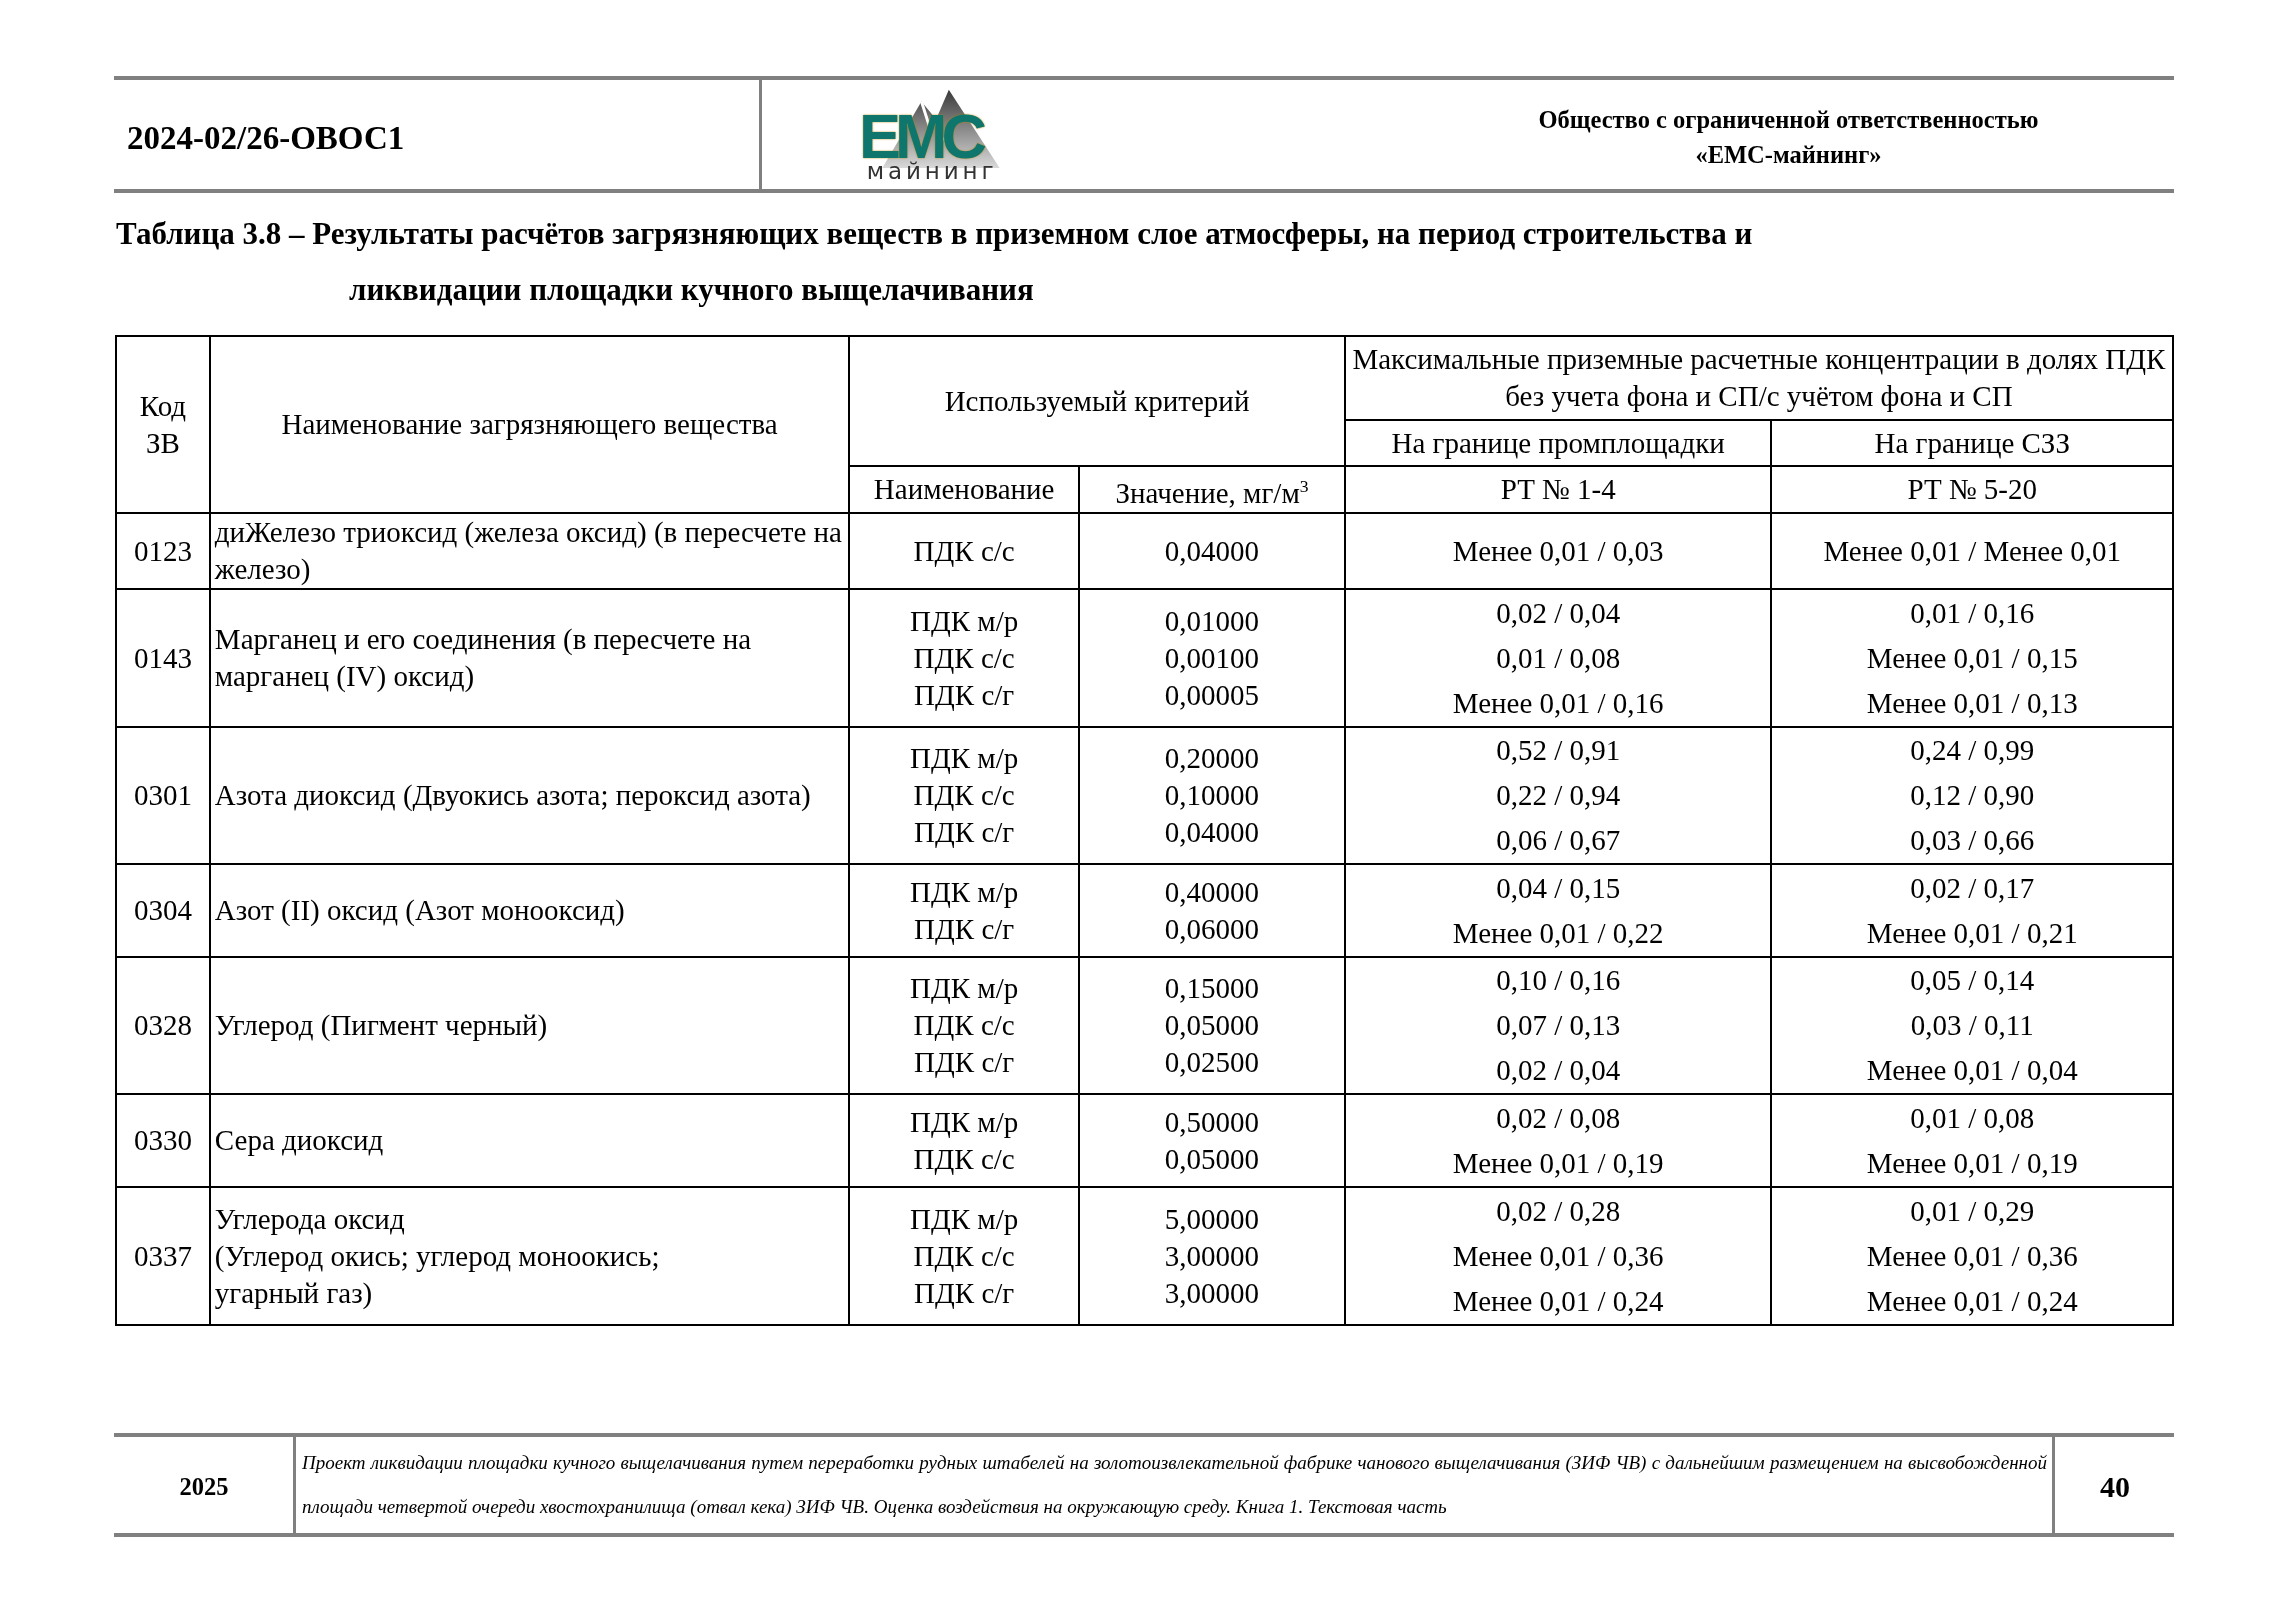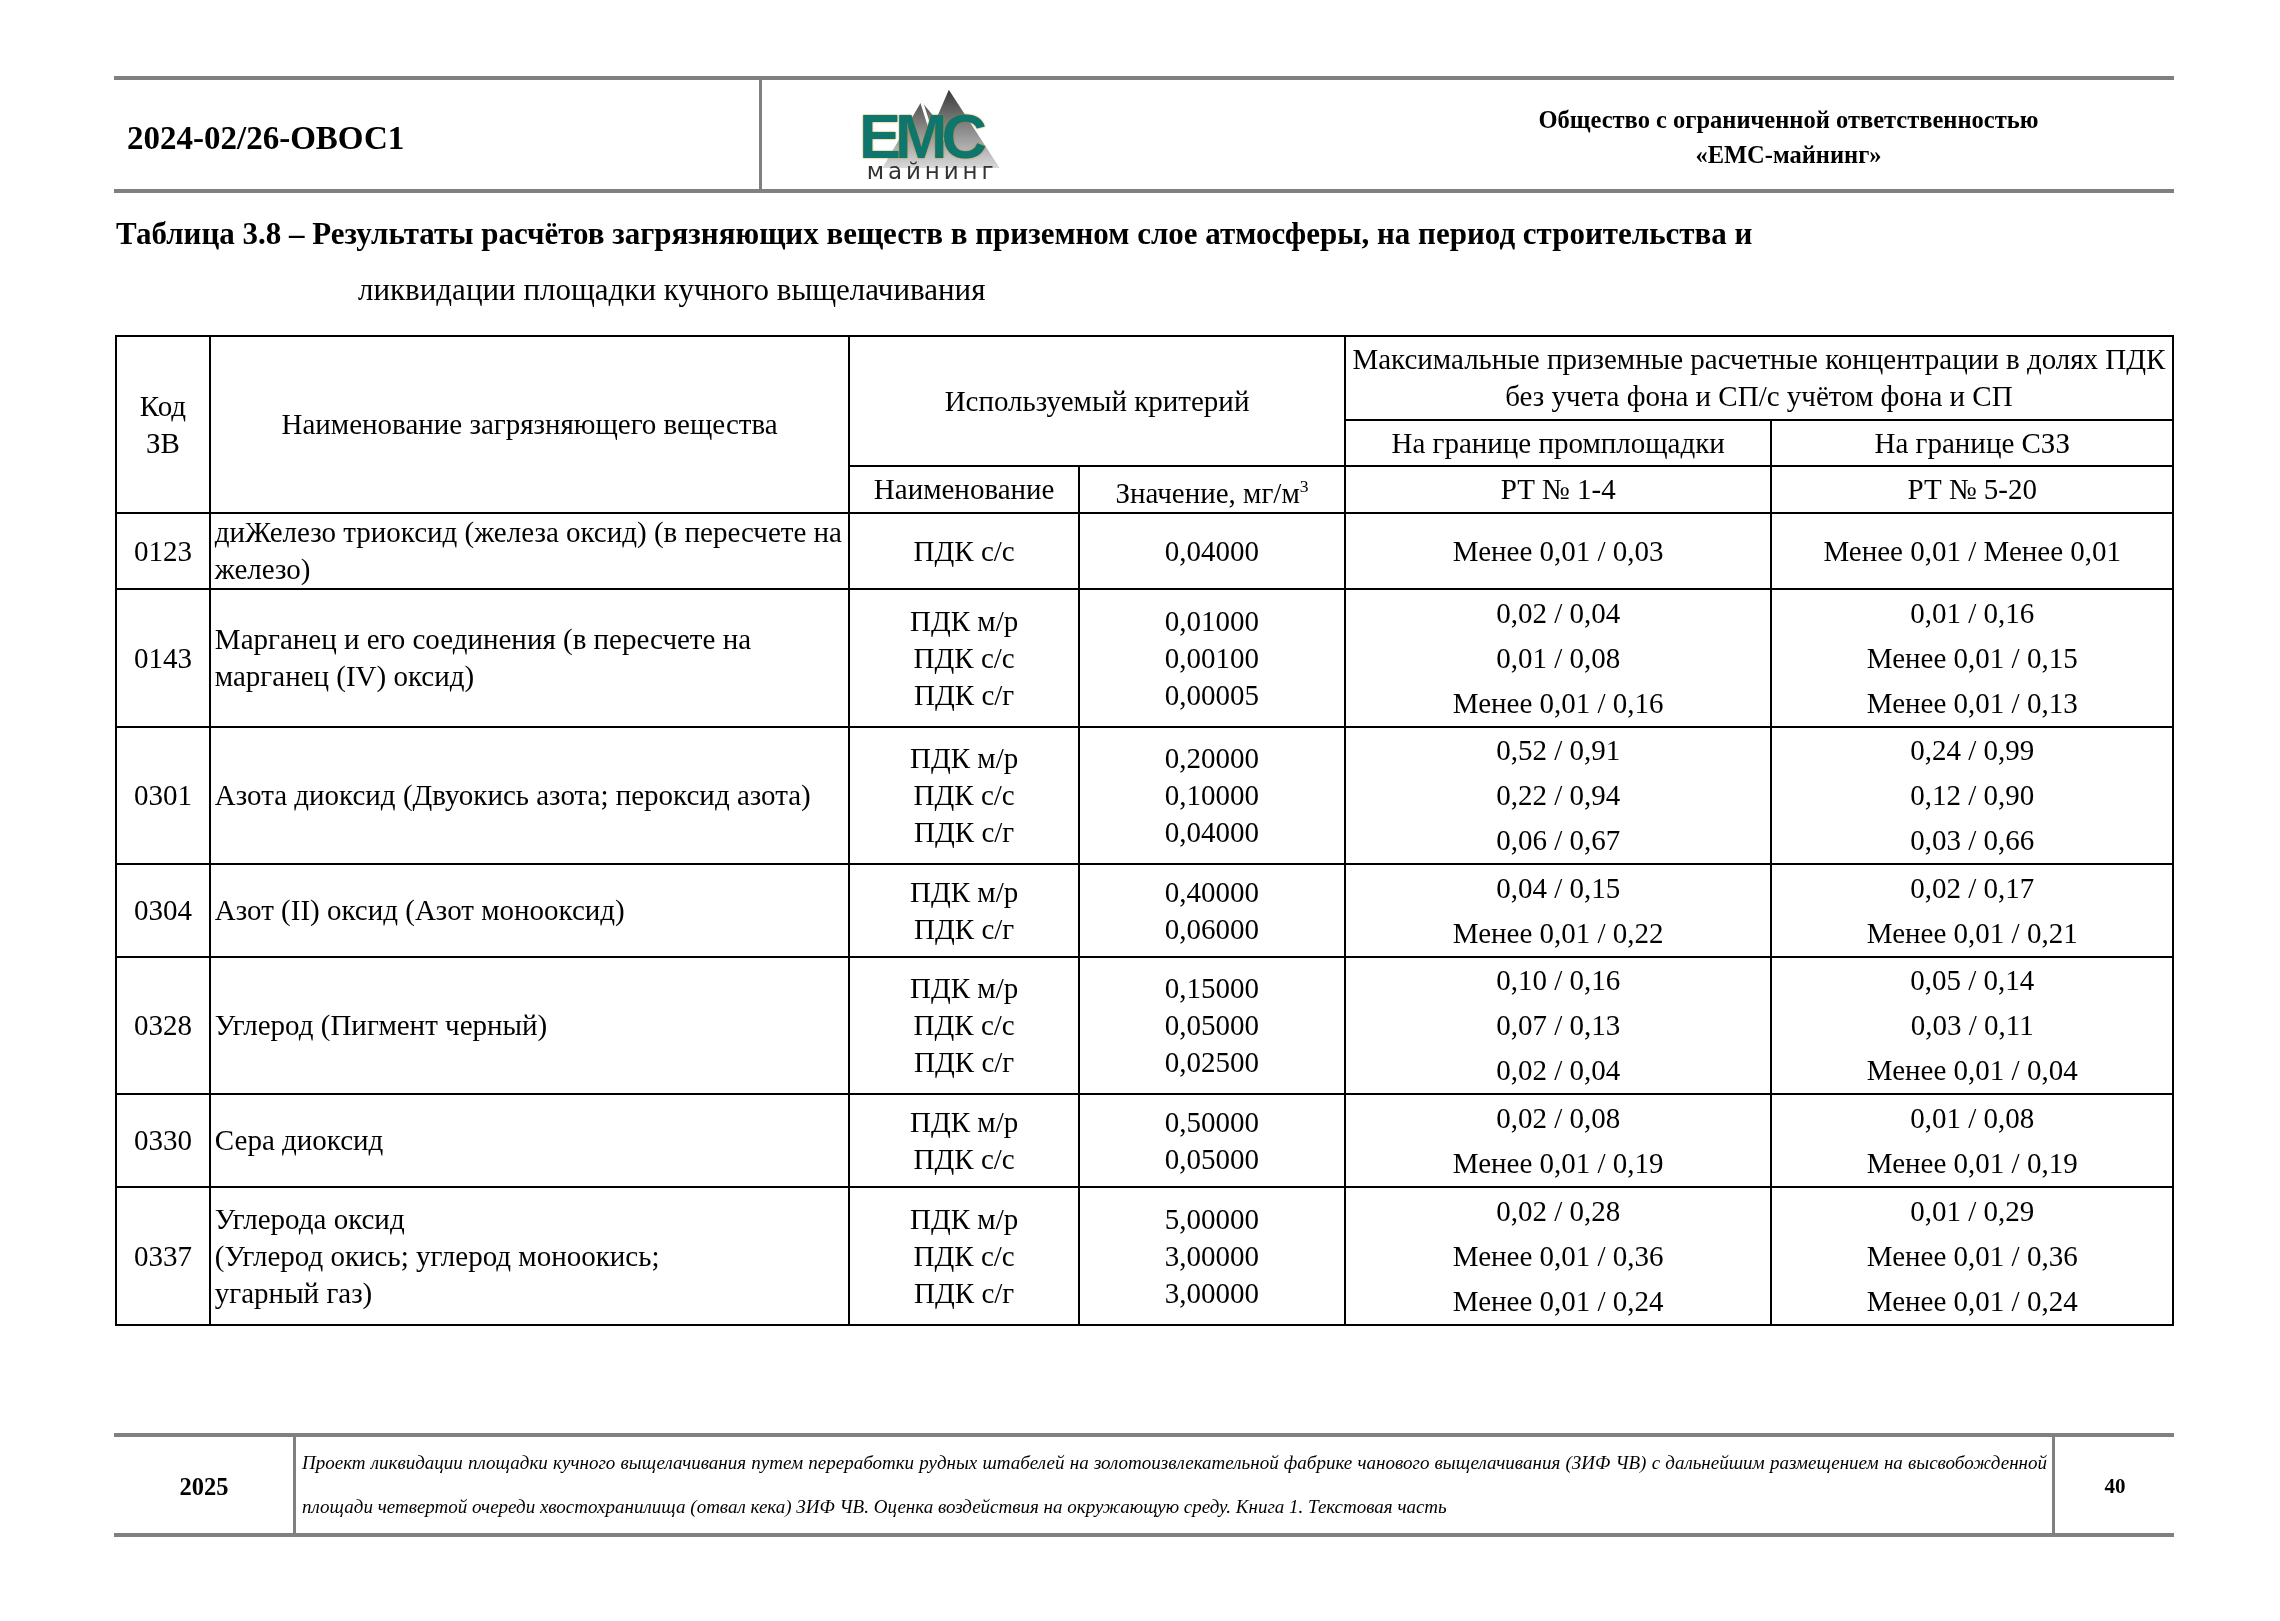--- a/index.html
+++ b/index.html
@@ -13,35 +13,35 @@
   .doc-code { left:127px; top:120px; font-size:33px; font-weight:bold; }
   .company { left:1274px; top:102px; width:1029px; text-align:center; font-size:24.5px; font-weight:bold; line-height:35px; }
   .logo { left:853px; top:82px; width:176px; height:106px; }
   .logo-text { position:absolute; left:5.9px; top:17.6px; font-size:63px; font-weight:bold; color:#0f766e;
                letter-spacing:-5.9px; text-shadow:0 0 2px #b8860b; font-family:Liberation Sans, sans-serif; }
   .logo-sub { position:absolute; left:13.7px; top:76px; font-size:23px; letter-spacing:3.9px; color:#333;
               font-family:"DejaVu Sans", sans-serif; }
 
   
   .title1 { left:116px; top:216px; font-size:31px; font-weight:bold; white-space:nowrap; }
-  .title2 { left:358px; top:272px; font-size:31px; font-weight:normal; white-space:nowrap; }
+  .title2 { left:349px; top:272px; font-size:31px; font-weight:bold; white-space:nowrap; }
 
   
   table.main { position:absolute; left:115px; top:335px; width:2059px; border-collapse:collapse; font-size:29px; }
   table.main td { border:2.9px solid #000; padding:0 3.9px; vertical-align:middle; }
   table.main td.c { text-align:center; }
   .hdr td { line-height:37px; }
   .lines div { line-height:37px; }
   .vals div { line-height:45px; }
   .name { line-height:37px; }
 
   
   .f-year { left:114px; top:1439px; width:180px; height:95px; display:flex; align-items:center; justify-content:center; font-size:24.5px; font-weight:bold; }
   .f-text { left:302px; top:1441px; width:1745px; font-size:19px; line-height:44px; text-align:justify; text-align-last:left;font-style:italic; }
-  .f-page { left:2056px; top:1439px; width:118px; height:95px; display:flex; align-items:center; justify-content:center; font-size:21px; font-weight:bold;text-align:center; }
+  .f-page { left:2056px; top:1439px; width:118px; height:95px; display:flex; align-items:center; justify-content:center; font-size:30px; font-weight:bold;text-align:center; }
 </style>
 </head>
 <body>
 
 <div class="hline" style="left:114px; top:76px; width:2060px;"></div>
 <div class="hline" style="left:114px; top:189px; width:2060px;"></div>
 <div class="vline" style="left:759px; top:78px; height:112px;"></div>
 
 <div class="abs doc-code">2024-02/26-ОВОС1</div>
 

